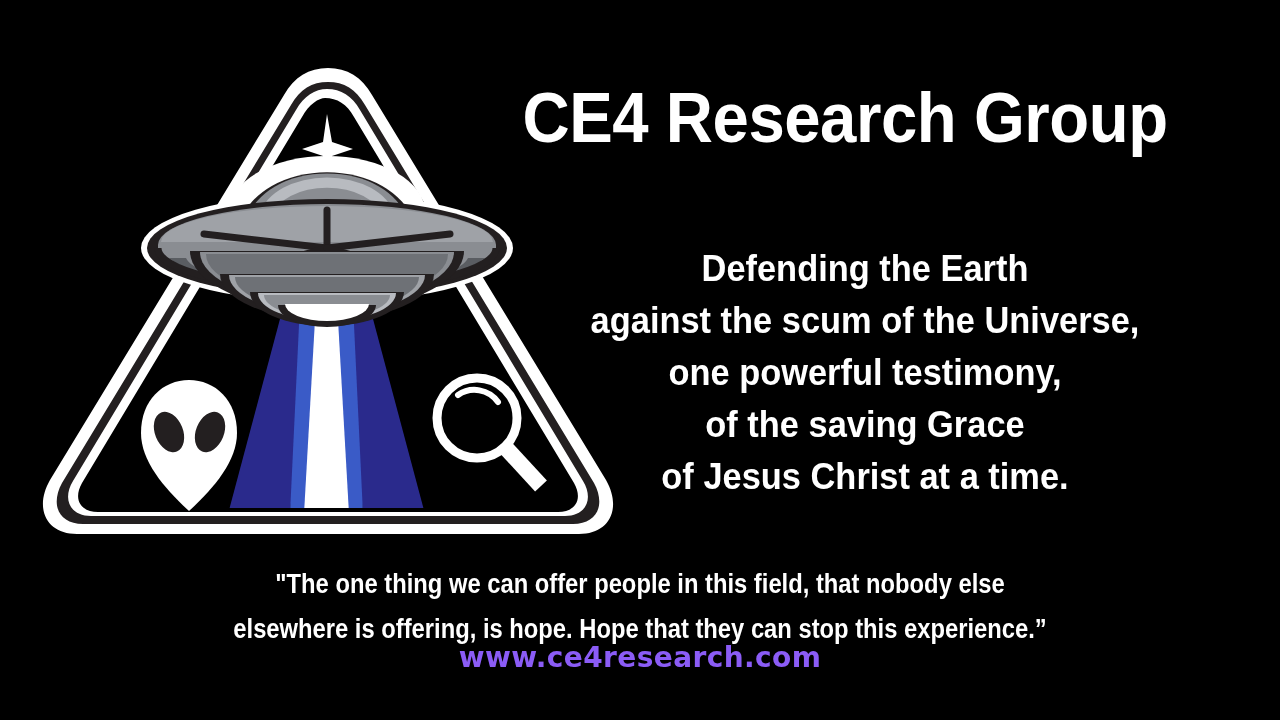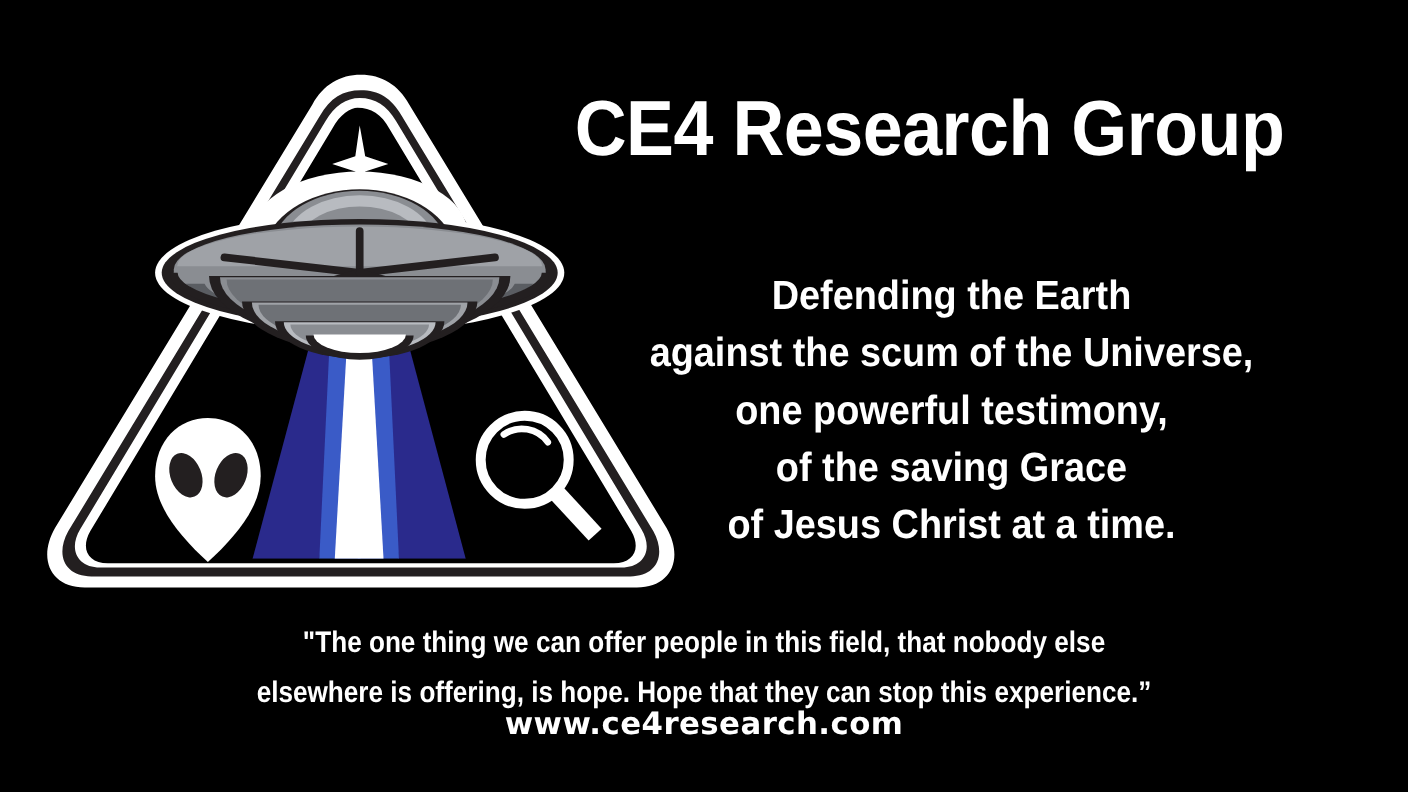--- a/index.html
+++ b/index.html
@@ -75,21 +75,21 @@
     transform-origin: 50% 0;
   }
   #quote-block .quote-line { display: block; white-space: nowrap; }
 
   #site-url {
     position: absolute;
     left: 60px;
     top: 641px;
     width: 1160px;
     text-align: center;
-    color: #ffffff;
+    color: #8b5cf6;
     font-size: 28px;
     font-weight: bold;
     letter-spacing: 0.4px;
     font-family: "DejaVu Sans", "Liberation Sans", sans-serif;
     white-space: nowrap;
   }
 </style>
 </head>
 <body>
 

